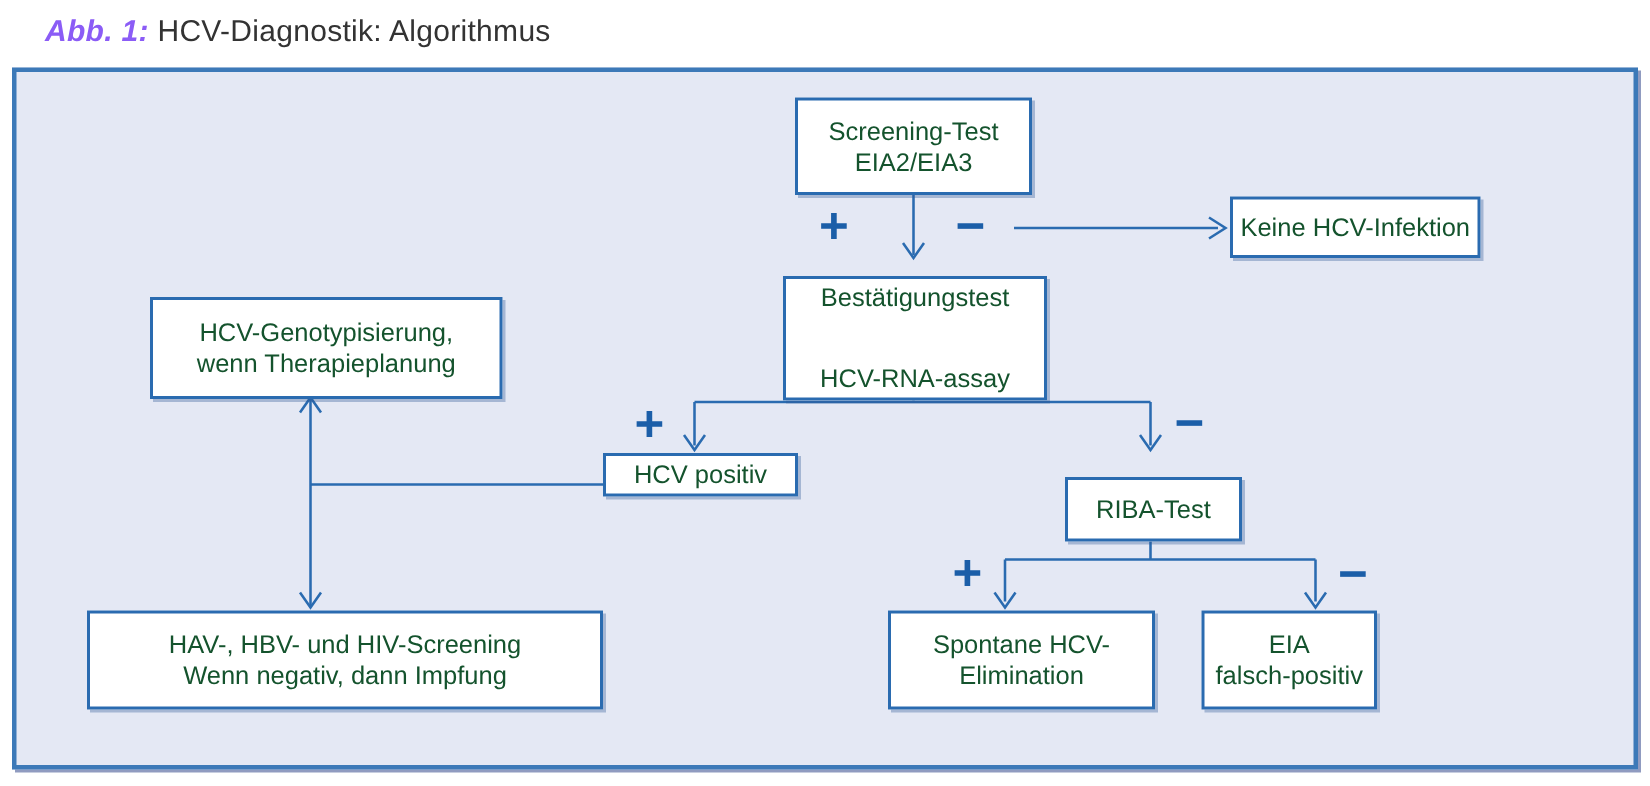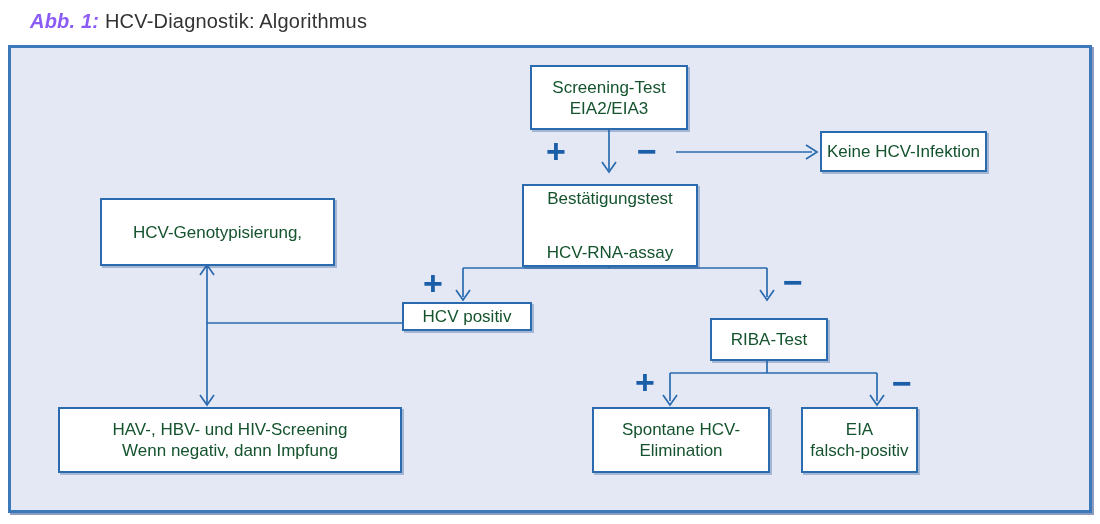--- a/index.html
+++ b/index.html
@@ -91,20 +91,21 @@
   <span>Keine HCV-Infektion</span>
 </div>
 
 <div class="node" style="left:522px; top:184px; width:176px; height:83px;gap:33px;">
   <span>Bestätigungstest</span>
   <span>HCV-RNA-assay</span>
 </div>
 
 <div class="node" style="left:100px; top:198px; width:235px; height:68px;">
   <span>HCV-Genotypisierung,</span>
+  <span>wenn Therapieplanung</span>
 </div>
 
 <div class="node" style="left:402px; top:302px; width:130px; height:29px;">
   <span>HCV positiv</span>
 </div>
 
 <div class="node" style="left:710px; top:318px; width:118px; height:43px;">
   <span>RIBA-Test</span>
 </div>
 

